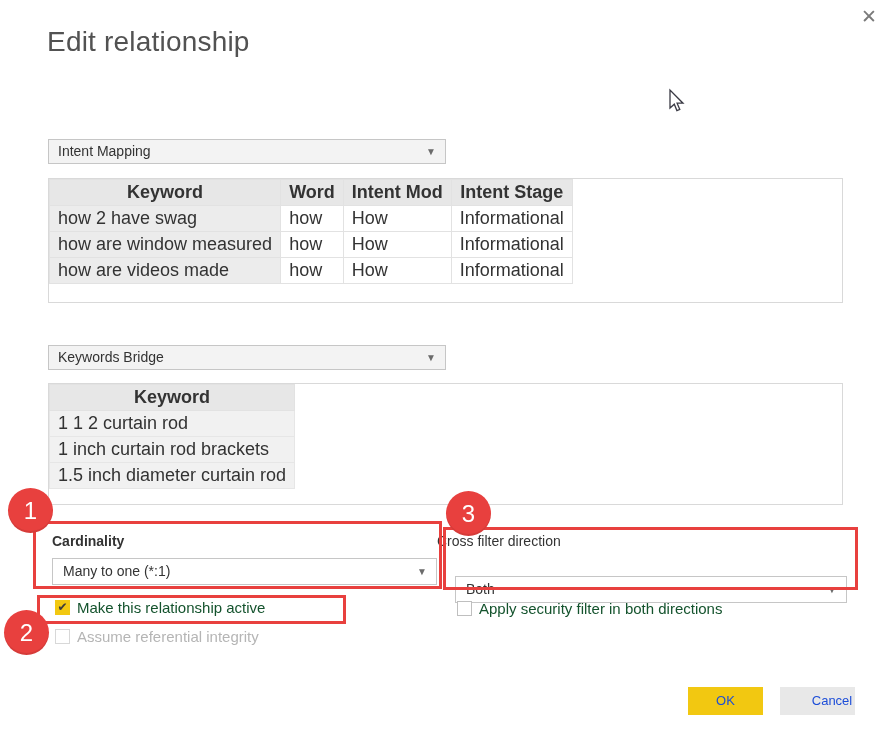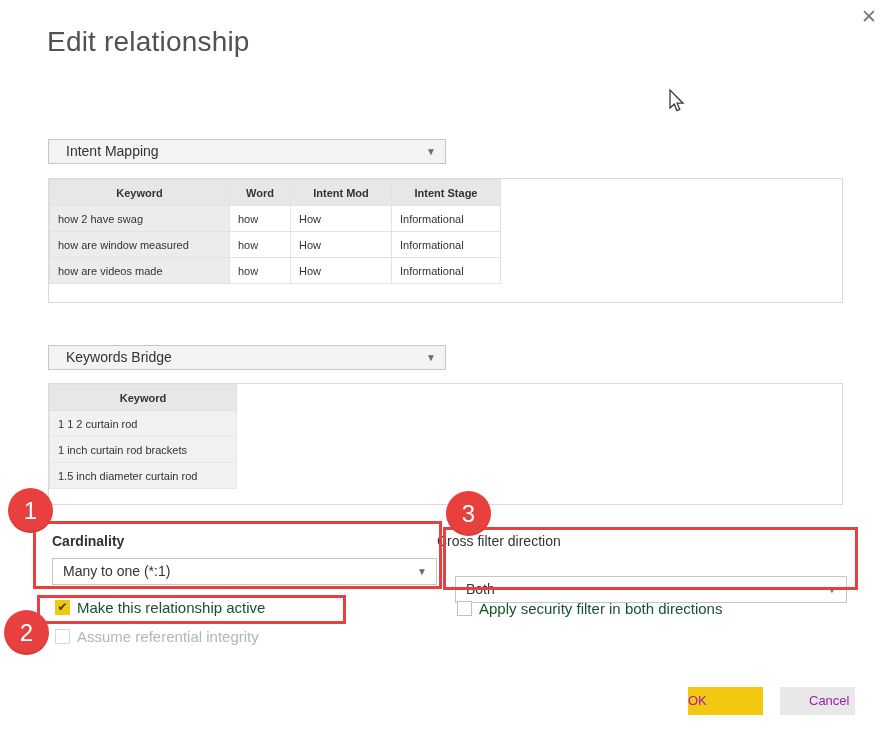--- a/index.html
+++ b/index.html
@@ -5,45 +5,45 @@
   * { margin:0; padding:0; box-sizing:border-box; }
   body { background:#fff; font-family:"Liberation Sans","DejaVu Sans",sans-serif; }
   .stage { position:relative; width:892px; height:751px; background:#ffffff; overflow:hidden; }
 
   .close { position:absolute; left:861px; top:5px; font-size:19px; color:#7a7a7a; cursor:default; font-weight:300; }
 
   .title { position:absolute; left:47px; top:26px; font-size:28px; font-weight:300; color:#525252; letter-spacing:.2px; }
   .subtitle { position:absolute; left:47px; top:85px; font-size:15px; color:#2e2e2e; }
 
   .picker { position:absolute; height:25px; background:#f3f3f3; border:1px solid #c6c6c6;
-            font-size:14px; color:#333; line-height:23px; padding-left:17px; width:398px; }
+            font-size:14px; color:#333; line-height:23px; padding-left:9px; width:398px; }
   .picker .caret, .drop .caret { position:absolute; right:9px; top:0; height:100%; display:flex; align-items:center;
             color:#6b6b6b; font-size:10px; }
 
   .tbl-wrap { position:absolute; width:795px; background:#fff; border:1px solid #d9d9d9; }
-  table { border-collapse:collapse; table-layout:fixed; font-size:11px; color:#333;padding-left:13px; }
+  table { border-collapse:collapse; table-layout:fixed; font-size:18px; color:#333;padding-left:13px; }
   th, td { border:1px solid #e2e2e2; height:26px; padding:0 8px; white-space:nowrap; overflow:hidden;
            text-align:left; font-weight:normal; }
   th { background:#e7e7e7; font-weight:bold;text-align:center; }
   th.center { text-align:center; }
   td.selcol { background:#ececec; }
   .tbl2 td { background:#f1f1f1; border-color:#e6e6e6; }
 
   .label14 { position:absolute; font-size:14px; color:#333; }
   .drop { position:absolute; height:27px; background:#fff; border:1px solid #c6c6c6;
           font-size:14px; color:#333; line-height:25px; padding-left:10px; }
 
   .cb { position:absolute; width:15px; height:15px; }
   .cb.checked { background:#f2c811; color:#3b3b3b; font-size:12px; line-height:15px; text-align:center; font-weight:bold; }
   .cb.empty { background:#fff; border:1px solid #bfbfbf; }
   .cb.disabled { border:1px solid #d8d8d8; }
   .cb-label { position:absolute; font-size:15px; color:#14532d; }
   .cb-label.disabled { color:#b5b5b5; }
 
-  .btn { position:absolute; width:75px; height:28px; line-height:28px; font-size:13px; color:#a21caf; cursor:default; }
+  .btn { position:absolute; width:75px; height:28px; text-align:center; line-height:28px; font-size:13px; color:#1d4ed8; cursor:default; }
   .btn-ok { background:#f2c811; }
   .btn-cancel { background:#e8e8e8;padding-left:29px; }
 
   .ann-rect { position:absolute; border:3px solid #e8403e; z-index:5; }
   .ann-circle { position:absolute; width:45px; height:45px; border-radius:50%; background:#e8403e;
                 color:#fff; font-size:24px; text-align:center; line-height:45px; z-index:6;
                 box-shadow:inset 0 -2px 0 rgba(0,0,0,.08); }
   .cursor { position:absolute; left:663px; top:87px; z-index:10; }
 </style>
 </head>

